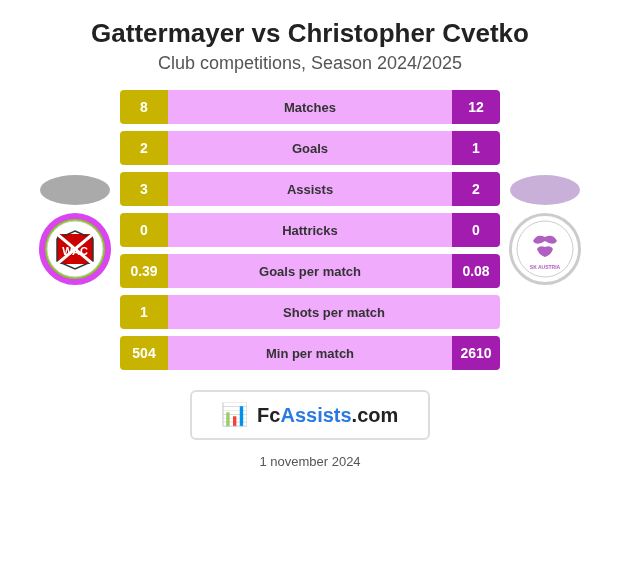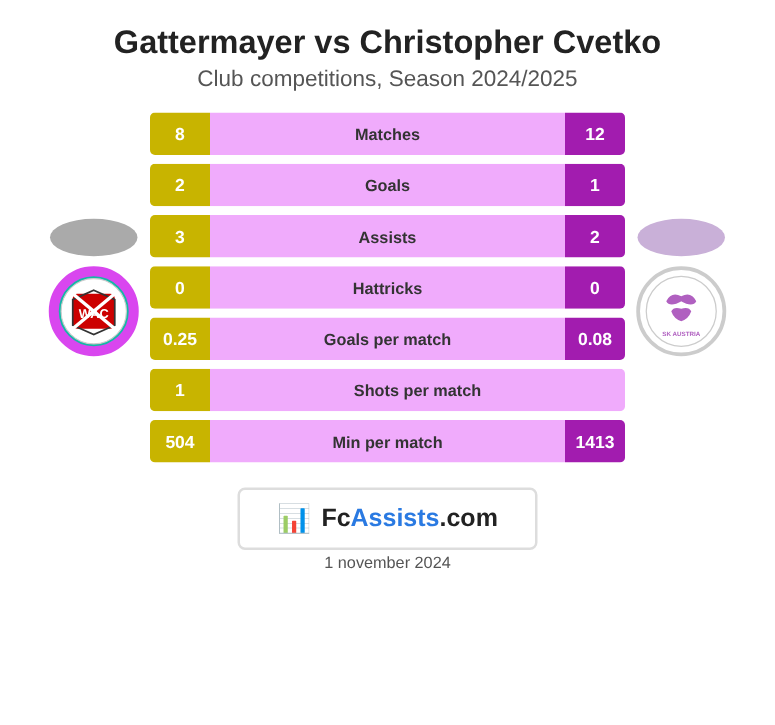--- a/index.html
+++ b/index.html
@@ -66,22 +66,22 @@
       height: 72px;
       border-radius: 50%;
       background: #eee;
       border: 3px solid #ccc;
       display: flex;
       align-items: center;
       justify-content: center;
       overflow: hidden;
     }
     .badge-wac {
-      background: #14b8a6;
-      border: 8px solid #d946ef;
+      background: #84cc16;
+      border: 6px solid #d946ef;
     }
     .badge-austria {
       background: #fff;
       border: 3px solid #ccc;
     }
     .wac-svg, .austria-svg {
       width: 60px;
       height: 60px;
     }
     .badge-ellipse-right {
@@ -165,21 +165,21 @@
     }
     .fctables-text {
       font-size: 20px;
       font-weight: bold;
       color: #222;
     }
     .fctables-text span {
       color: #2a7ae2;
     }
     .footer-date {
-      margin-top: 2px;
+      margin-top: 14px;
       font-size: 13px;
       color: #555;
     }
   </style>
 </head>
 <body>
 
 <div class="page-wrapper">
 
   <div class="header">
@@ -220,32 +220,32 @@
           <div class="stat-left-val">3</div>
           <div class="stat-label">Assists</div>
           <div class="stat-right-val">2</div>
         </div>
         <div class="stat-row">
           <div class="stat-left-val">0</div>
           <div class="stat-label">Hattricks</div>
           <div class="stat-right-val">0</div>
         </div>
         <div class="stat-row">
-          <div class="stat-left-val">0.25</div>
+          <div class="stat-left-val">0.39</div>
           <div class="stat-label">Goals per match</div>
           <div class="stat-right-val">0.08</div>
         </div>
         <div class="stat-row stat-row-single">
           <div class="stat-left-val">1</div>
           <div class="stat-label">Shots per match</div>
         </div>
         <div class="stat-row">
           <div class="stat-left-val">504</div>
           <div class="stat-label">Min per match</div>
-          <div class="stat-right-val">1413</div>
+          <div class="stat-right-val">2610</div>
         </div>
       </div>
 
     <div class="logo-right">
       <div class="badge-ellipse-right"></div>
       <div class="badge-circle badge-austria">
         <svg class="austria-svg" viewBox="0 0 60 60" xmlns="http://www.w3.org/2000/svg">
           <circle cx="30" cy="30" r="28" fill="#fff" stroke="#ccc" stroke-width="1"></circle>
 
           <ellipse cx="30" cy="30" r="22" fill="#b060c0"></ellipse>

